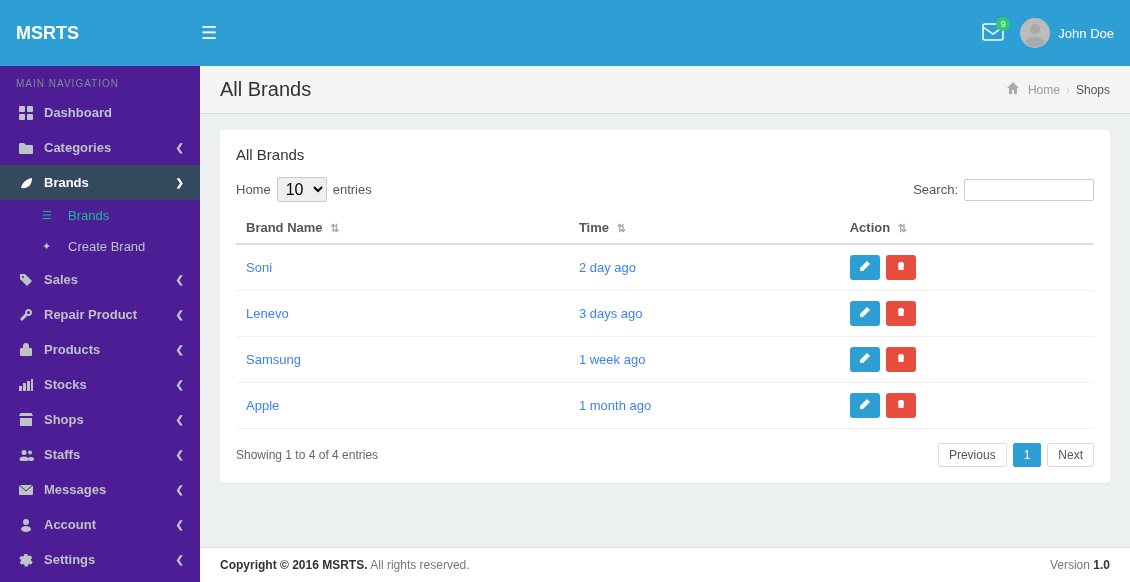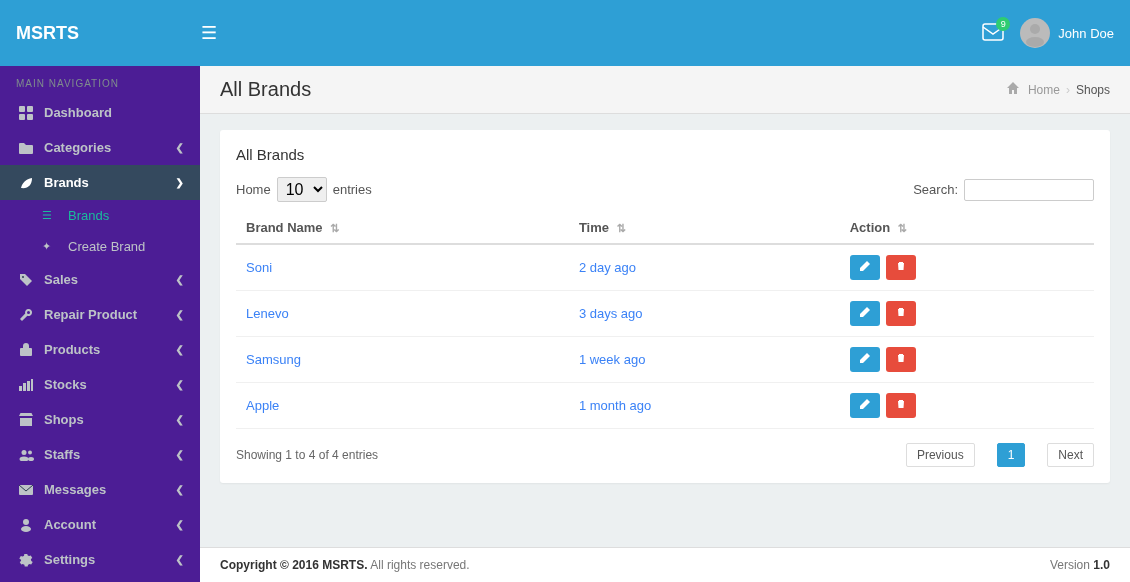--- a/index.html
+++ b/index.html
@@ -231,21 +231,21 @@
     }
 
     
     .table-footer {
       display: flex;
       align-items: center;
       justify-content: space-between;
       margin-top: 14px;
     }
     .table-info { color: #666; font-size: 12px; }
-    .pagination { display: flex; gap: 22px; align-items: flex-end; padding-left: 24px; }
+    .pagination { display: flex; gap: 6px; align-items: flex-end; padding-left: 24px; }
     .page-btn {
       border: 1px solid #ddd;
       background: #fff;
       color: #555;
       padding: 4px 10px;
       border-radius: 2px;
       cursor: pointer;
       font-size: 12px;
     }
     .page-btn.active { background: #2e9fd5; border-color: #2e9fd5; color: #fff; }

